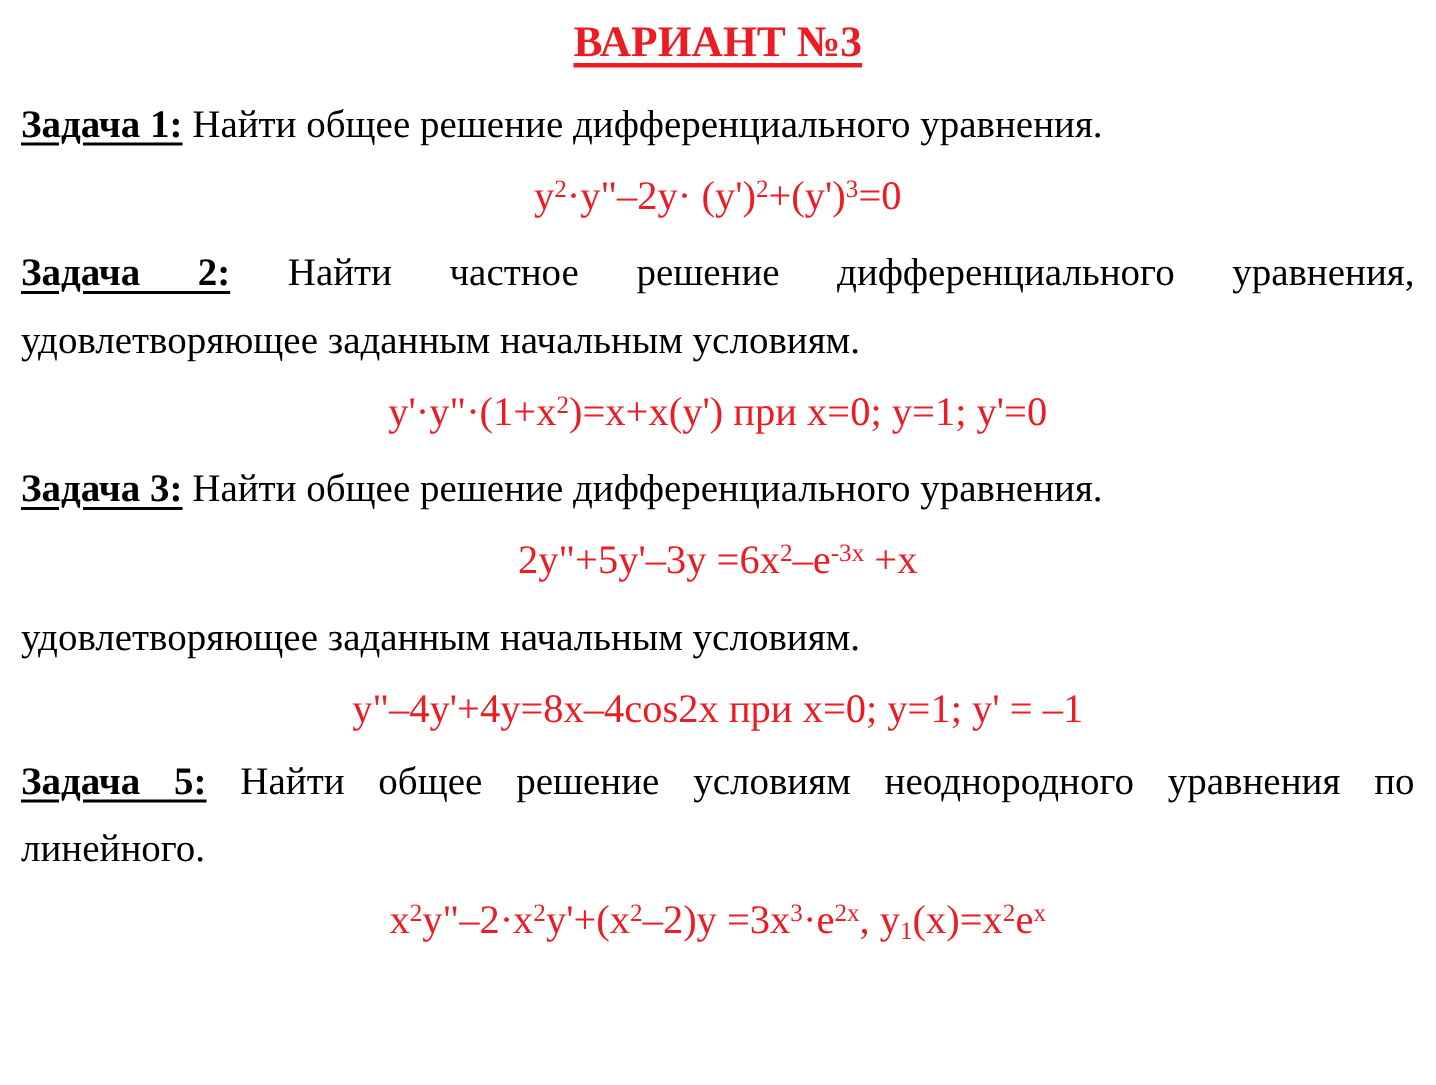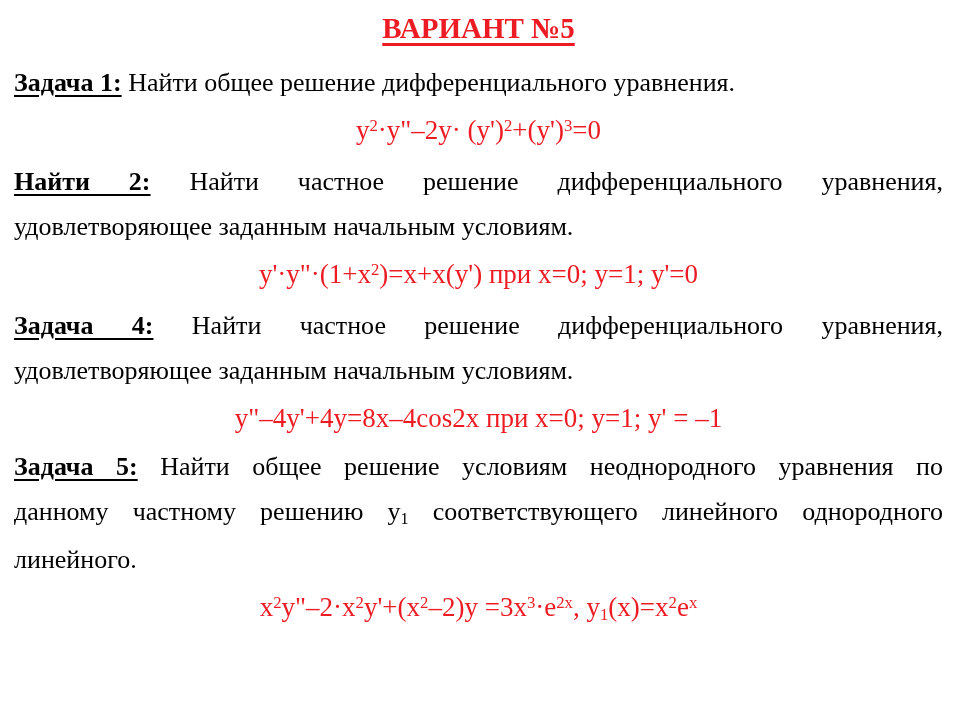--- a/index.html
+++ b/index.html
@@ -64,41 +64,43 @@
   }
   .part-it{
   }
 </style>
 </head>
 <body>
 
 <div class="page">
 
   <div class="doc-title">
-    <span class="u">ВАРИАНТ №5</span>
+    <span class="u">ВАРИАНТ №3</span>
   </div>
 
   <div class="task">
     <div class="line"><span class="part-label">Задача 1:</span><span> Найти общее решение дифференциального уравнения.</span></div>
     <div class="equation"><span>y</span><span class="part-sup">2</span><span>·y"–2y· (y')</span><span class="part-sup">2</span><span>+(y')</span><span class="part-sup">3</span><span>=0</span></div>
   </div>
 
   <div class="task">
-    <div class="line stretch"><span class="part-label">Найти 2:</span><span> Найти частное решение дифференциального уравнения,</span></div>
+    <div class="line stretch"><span class="part-label">Задача 2:</span><span> Найти частное решение дифференциального уравнения,</span></div>
     <div class="line"><span>удовлетворяющее заданным начальным условиям.</span></div>
     <div class="equation"><span>y'·y"·(1+x</span><span class="part-sup">2</span><span>)=x+x(y') </span><span class="part-it">при</span><span> x=0; y=1; y'=0</span></div>
   </div>
 
+  <div class="task">
+    <div class="line"><span class="part-label">Задача 3:</span><span> Найти общее решение дифференциального уравнения.</span></div>
+    <div class="equation"><span>2y"+5y'–3y =6x</span><span class="part-sup">2</span><span>–e</span><span class="part-sup">-3x</span><span> +x</span></div>
+  </div>
 
   <div class="task">
-    <div class="line stretch"><span class="part-label">Задача 4:</span><span> Найти частное решение дифференциального уравнения,</span></div>
     <div class="line"><span>удовлетворяющее заданным начальным условиям.</span></div>
     <div class="equation"><span>y"–4y'+4y=8x–4cos2x </span><span class="part-it">при</span><span> x=0; y=1; y' = –1</span></div>
   </div>
 
   <div class="task">
     <div class="line stretch"><span class="part-label">Задача 5:</span><span> Найти общее решение условиям неоднородного уравнения по</span></div>
-    <div class="line stretch"><span>данному частному решению y</span><span class="part-sub">1</span><span> соответствующего линейного однородного</span></div>
     <div class="line"><span>линейного.</span></div>
     <div class="equation"><span>x</span><span class="part-sup">2</span><span>y"–2·x</span><span class="part-sup">2</span><span>y'+(x</span><span class="part-sup">2</span><span>–2)y =3x</span><span class="part-sup">3</span><span>·e</span><span class="part-sup">2x</span><span>, y</span><span class="part-sub">1</span><span>(x)=x</span><span class="part-sup">2</span><span>e</span><span class="part-sup">x</span></div>
   </div>
 
 </div>
 
 </body></html>

